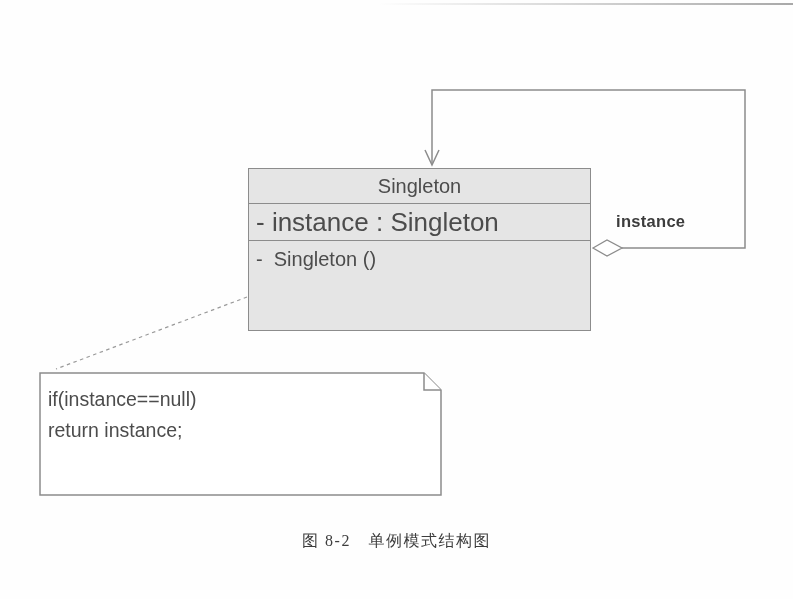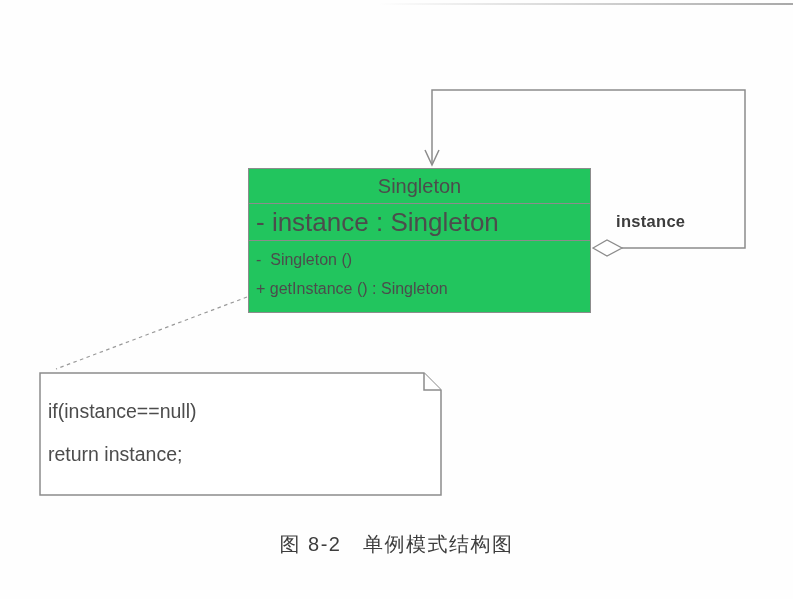--- a/index.html
+++ b/index.html
@@ -52,45 +52,45 @@
     stroke: var(--line, #8c8c8c);
     stroke-width: 1.5;
     fill: #ffffff;
   }
   
   .class-box {
     position: absolute;
     left: 248px;
     top: 168px;
     width: 343px;
-    height: 145px;
+    height: 163px;
     border: 1.5px solid var(--line, #8c8c8c);
     box-sizing: border-box;
-    background: #22c55e;
+    background: #e5e5e5;
     color: var(--text, #4c4c4c);
   }
   .class-title {
     height: 34px;
     line-height: 34px;
     text-align: center;
     font-size: 20px;
     border-bottom: 1.5px solid var(--line, #8c8c8c);
     white-space: pre;
   }
   .class-attrs {
     height: 36px;
     line-height: 36px;
     padding-left: 7px;
     font-size: 26px;
     border-bottom: 1.5px solid var(--line, #8c8c8c);
     white-space: pre;
   }
   .class-ops {
     padding: 4px 0 0 7px;
-    font-size: 16px;
+    font-size: 20px;
   }
   .class-ops .op-row {
     line-height: 29px;
     white-space: pre;
   }
   
   .assoc-label {
     position: absolute;
     left: 616px;
     top: 212px;
@@ -105,31 +105,30 @@
     position: absolute;
     left: 48px;
     top: 384px;
     width: 385px;
     color: var(--text, #4c4c4c);
     font-size: 19.5px;
   }
   .note-text .code-line {
     line-height: 31px;
     white-space: pre;
-    margin-top: 12px;
   }
   
   .caption {
     position: absolute;
     left: 0;
     top: 531px;
     width: 793px;
     text-align: center;
-    font-family: Liberation Sans, sans-serif;
-    font-size: 20px;
+    font-family: Liberation Serif, serif;
+    font-size: 16px;
     letter-spacing: 1.5px;
     color: var(--caption, #3d3d3d);
     white-space: pre;
   }
 </style>
 </head>
 <body>
 
 <div id="page">
 
@@ -147,21 +146,20 @@
 
     <polygon class="note-shape" points="40,373 424,373 441,390 441,495 40,495"></polygon>
     <polyline class="note-shape" points="424,373 424,390 441,390"></polyline>
   </svg>
 
   <div class="class-box">
     <div class="class-title">Singleton</div>
     <div class="class-attrs">- instance : Singleton</div>
     <div class="class-ops">
       <div class="op-row">-  Singleton ()</div>
-      <div class="op-row">+ getInstance () : Singleton</div>
     </div>
   </div>
 
   <div class="assoc-label">instance</div>
 
   <div class="note-text">
     <div class="code-line">if(instance==null)</div>
     <div class="code-line">return instance;</div>
   </div>
 

